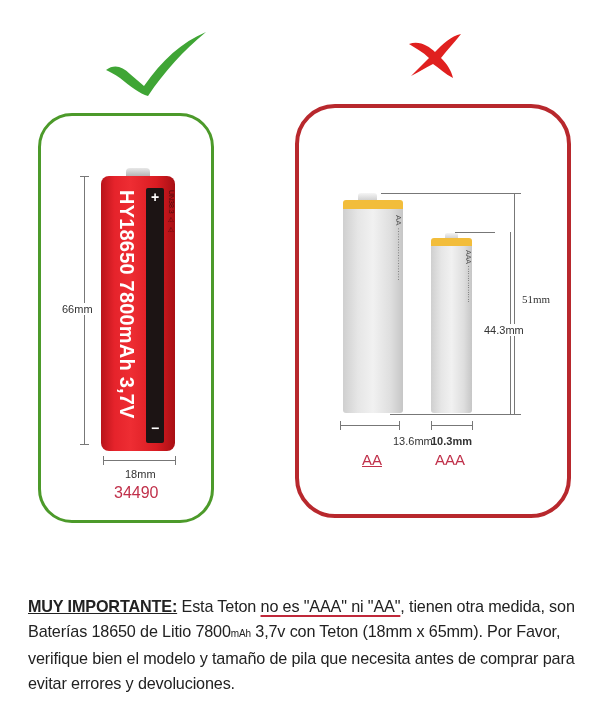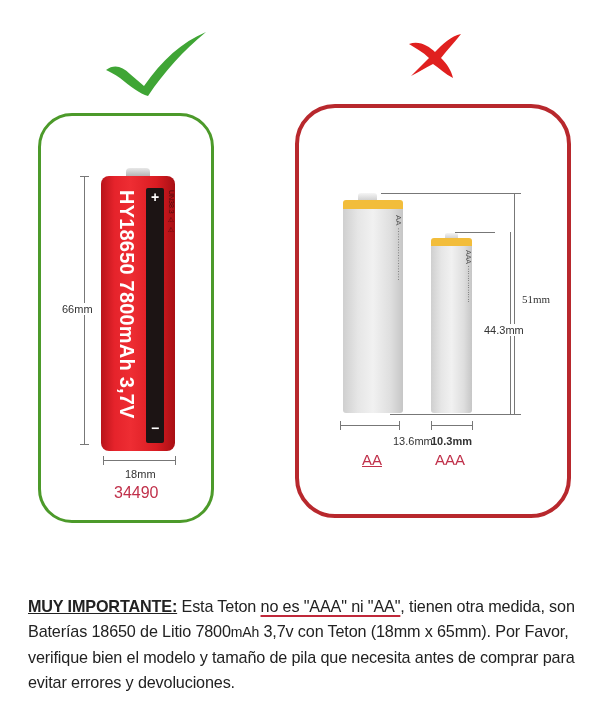--- a/index.html
+++ b/index.html
@@ -78,21 +78,21 @@
   .aaa-brand { left: 462px; top: 250px; width: 10px; height: 155px; writing-mode: vertical-rl; font-size: 7px; color: #555; white-space: nowrap; }
 
   
   .notice {
     left: 28px; top: 594px; width: 560px;
     font-size: 16.2px; line-height: 25px; color: #222;
     letter-spacing: -0.15px;
   }
   .notice-strong { font-weight: bold; text-decoration: underline; color: #222; }
   .notice-hl { text-decoration: underline; text-decoration-color: #c0283a; text-decoration-thickness: 2px; text-underline-offset: 3px; }
-  .mah { font-size: 14px; }
+  .mah { font-size: 10px; }
 </style>
 </head>
 <body>
 
 <svg class="abs check-icon" viewBox="0 0 110 70">
   <path d="M6 42 C14 36 22 38 30 46 L44 58 C62 32 82 14 106 4 C84 22 64 44 48 68 C40 66 30 58 20 50 C14 46 10 44 6 42 Z" fill="#3fa535"></path>
 </svg>
 <svg class="abs x-icon" viewBox="0 0 60 50">
   <path d="M4 14 C14 10 24 16 30 22 C38 14 46 6 56 4 C50 12 42 20 36 28 C42 34 46 40 48 48 C40 44 34 38 28 34 C20 38 14 42 6 46 C12 40 18 34 24 28 C18 22 10 18 4 14 Z" fill="#e0201f"></path>
 </svg>

